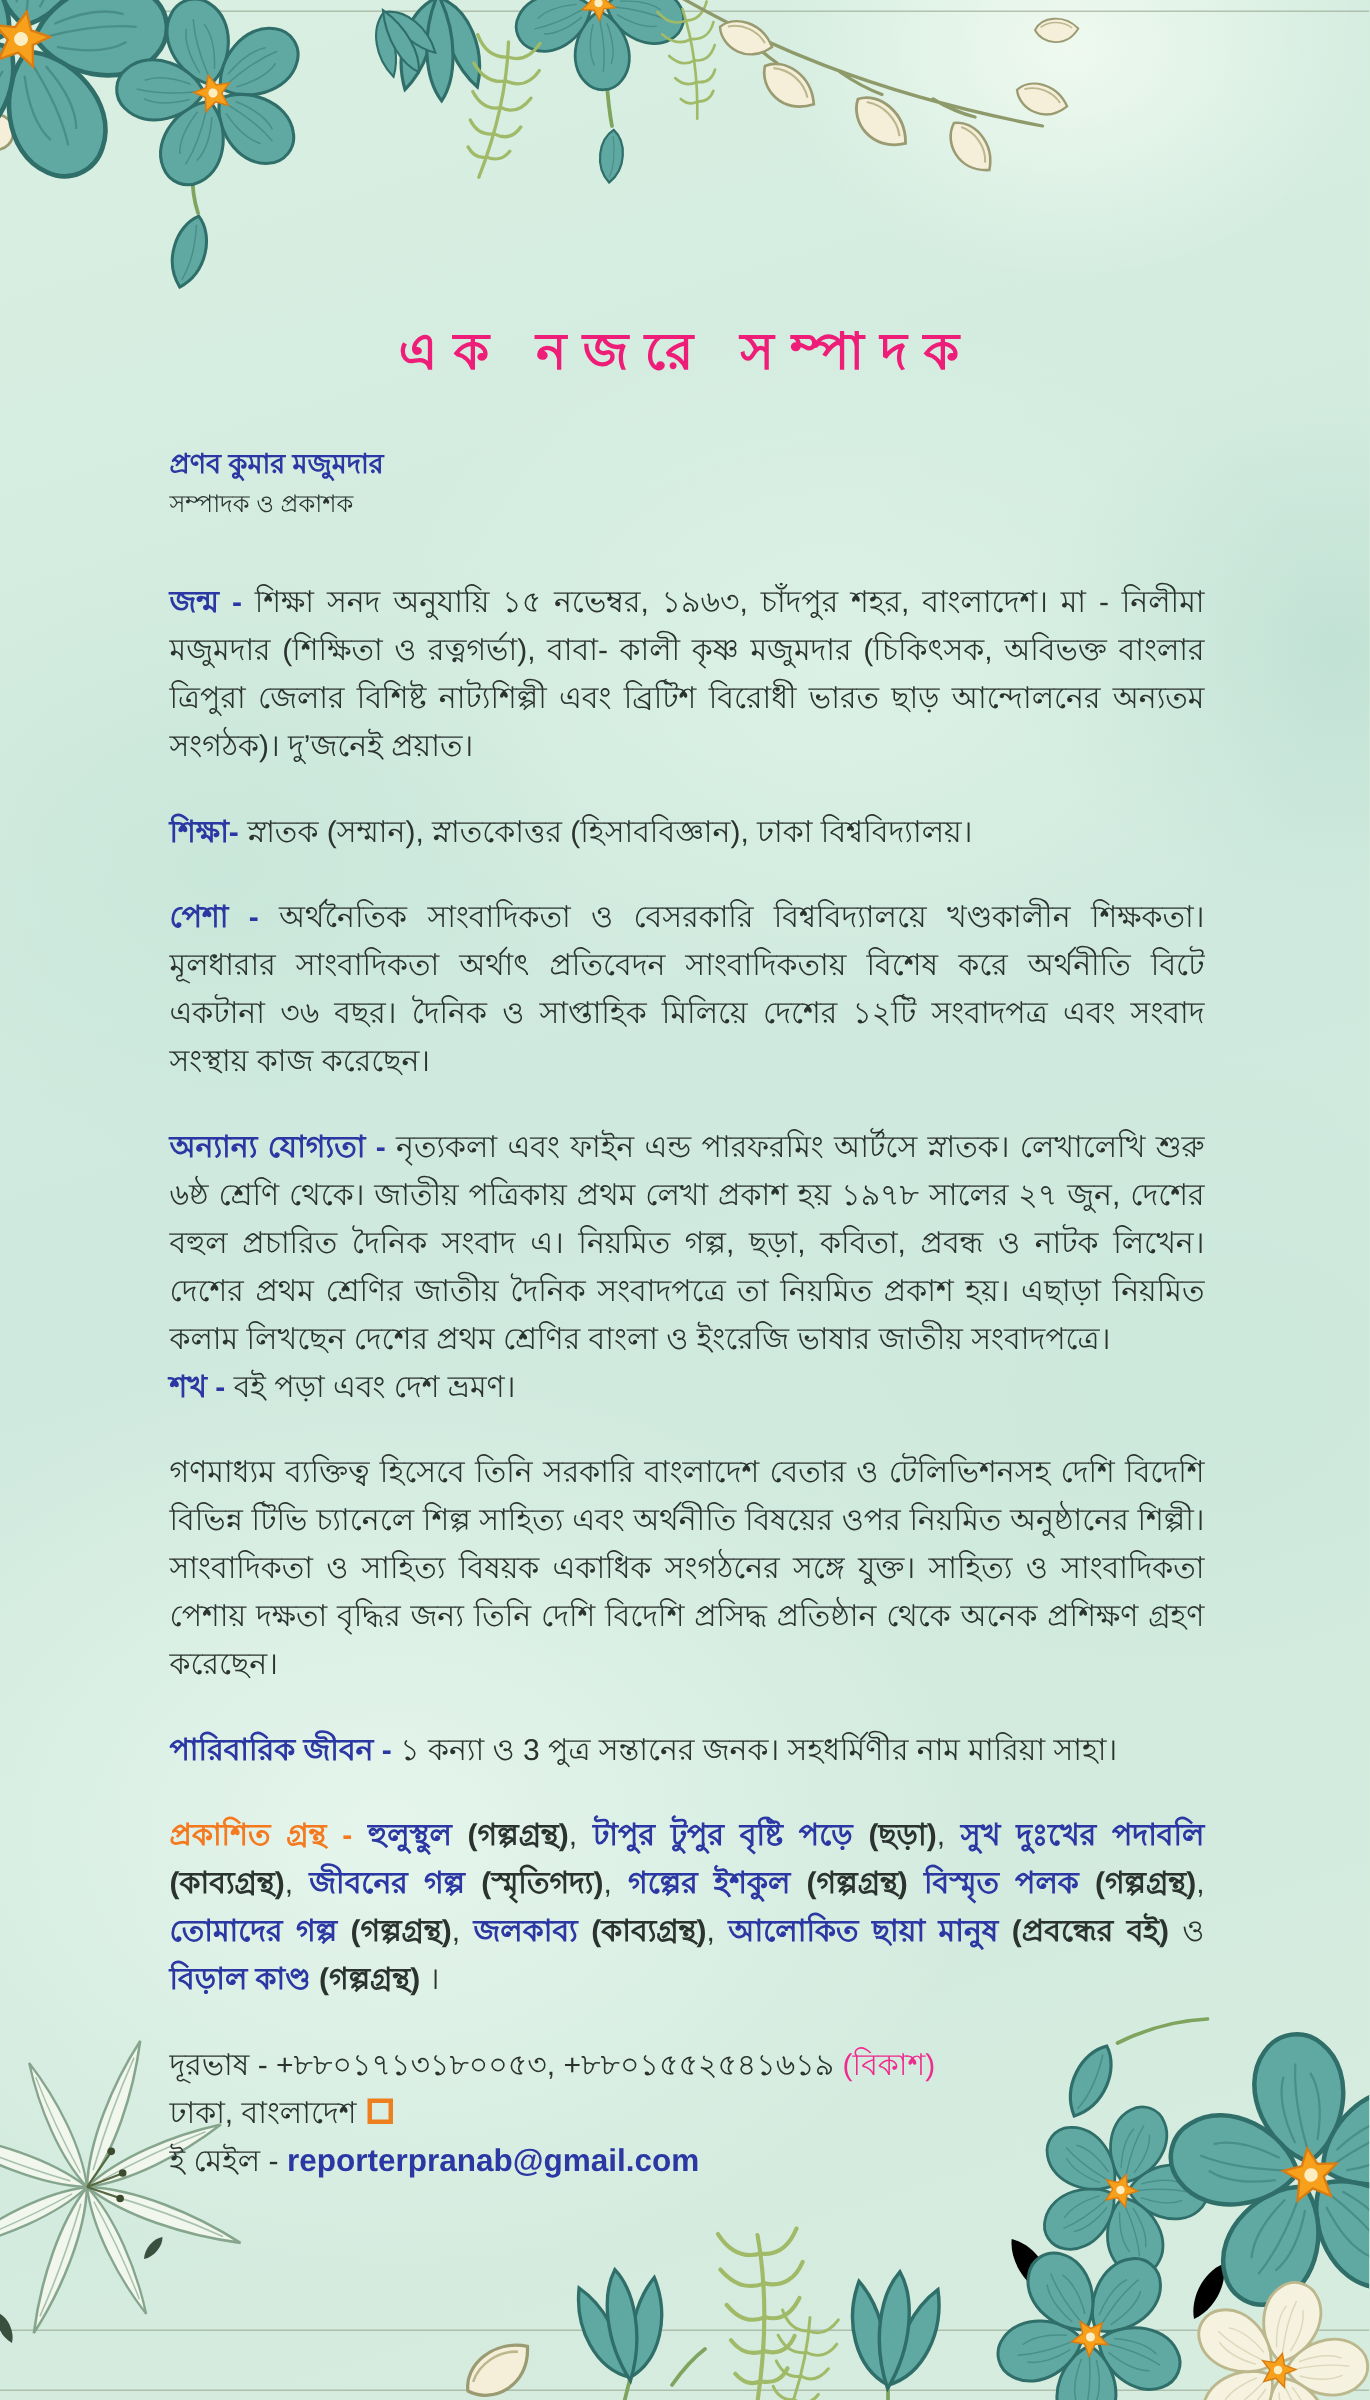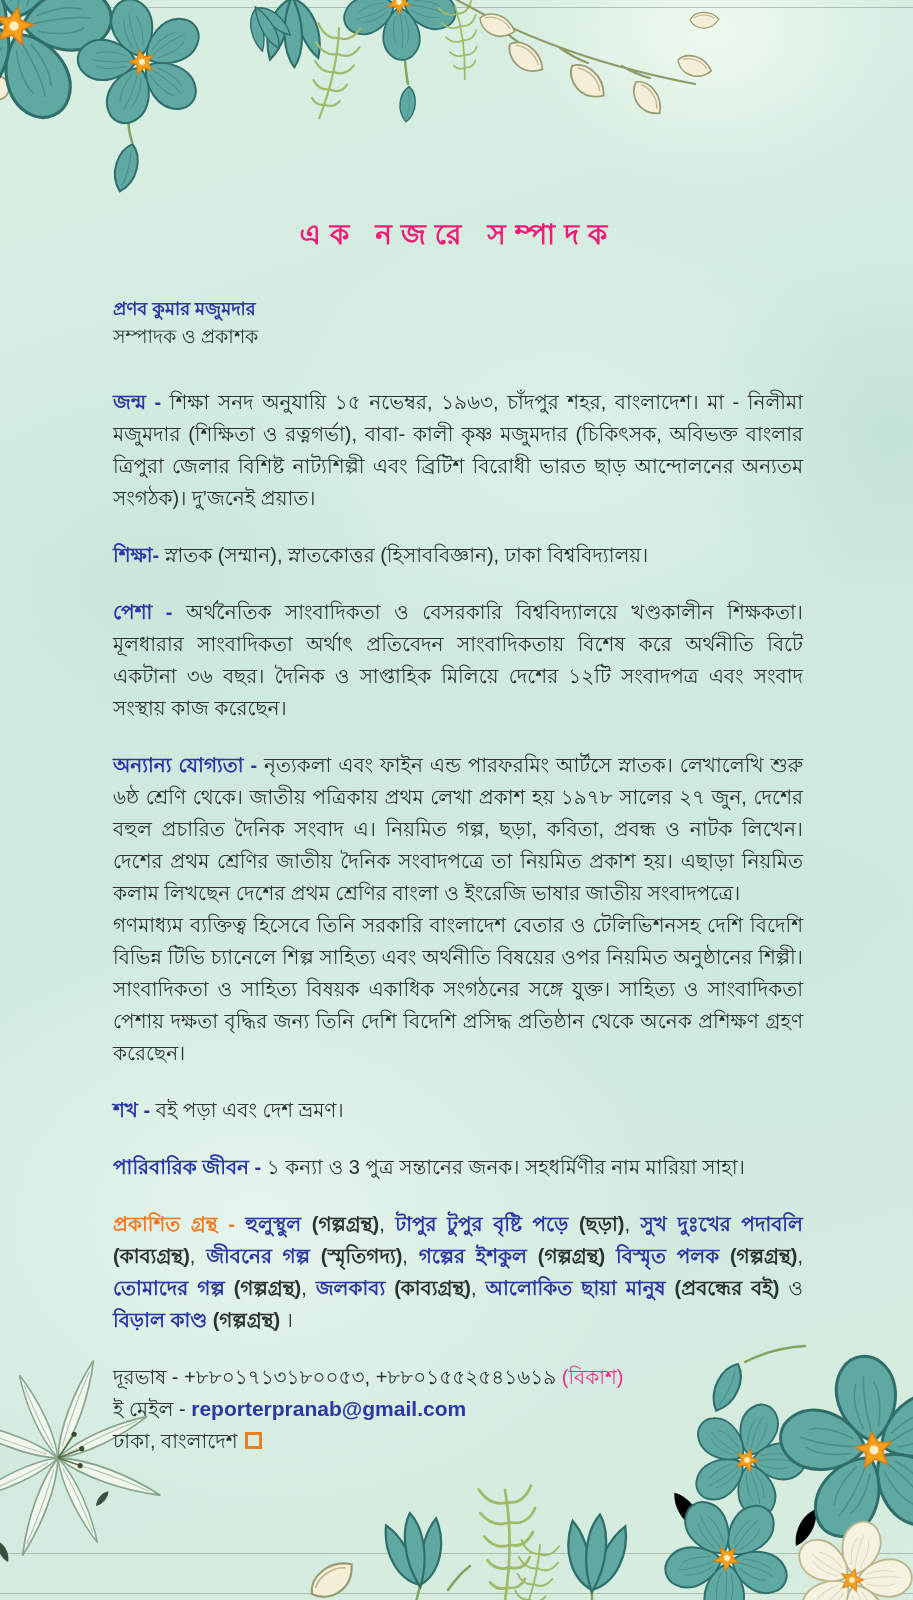--- a/index.html
+++ b/index.html
@@ -42,24 +42,24 @@
   .stam path{stroke:#55683f;stroke-width:1.6;fill:none;}
   .stam circle{fill:#3c4a2e;}
   .dl{fill:var(--lf,#39503f);}
 
   .content{
     position:absolute;left:113px;top:216px;width:690px;
     color:#2b3331;font-size:20px;line-height:32px;text-align:justify;
   }
   .title{
     margin:0 0 40px;text-align:center;font-weight:bold;
-    color:#ee1e78;font-size:28px;line-height:38px;letter-spacing:.32em;
+    color:#ee1e78;font-size:34px;line-height:38px;letter-spacing:.32em;
   }
   .name{color:#2b37a3;font-weight:bold;font-size:18px;line-height:30px;}
-  .role{font-size:19px;line-height:26px;margin:0 0 36px;}
+  .role{font-size:16px;line-height:26px;margin:0 0 36px;}
   p.para{margin:0 0 25px;}
   p.para.tight{margin:0;}
   p.para.after-tight{margin:0 0 25px;}
   .lbl{font-weight:bold;}
   .blue{color:#2b37a3;}
   .orange{color:#f4791f;}
   .red{color:#e02325;font-weight:bold;}
   .pink{color:#ef2c8e;}
   .book-title{color:#2b37a3;font-weight:bold;}
   .genre{font-weight:bold;}
@@ -191,28 +191,28 @@
     <div class="role">সম্পাদক ও প্রকাশক</div>
 
     <p class="para"><span class="lbl blue">জন্ম</span><span class="lbl blue"> - </span><span>শিক্ষা সনদ অনুযায়ি ১৫ নভেম্বর, ১৯৬৩, চাঁদপুর শহর, বাংলাদেশ। মা - নিলীমা মজুমদার (শিক্ষিতা ও রত্নগর্ভা), বাবা- কালী কৃষ্ণ মজুমদার (চিকিৎসক, অবিভক্ত বাংলার ত্রিপুরা জেলার বিশিষ্ট নাট্যশিল্পী এবং ব্রিটিশ বিরোধী ভারত ছাড় আন্দোলনের অন্যতম সংগঠক)। দু’জনেই প্রয়াত।</span></p>
 
     <p class="para"><span class="lbl blue">শিক্ষা</span><span class="lbl blue">- </span><span>স্নাতক (সম্মান), স্নাতকোত্তর (হিসাববিজ্ঞান), ঢাকা বিশ্ববিদ্যালয়।</span></p>
 
     <p class="para"><span class="lbl blue">পেশা</span><span class="lbl blue"> - </span><span>অর্থনৈতিক সাংবাদিকতা ও বেসরকারি বিশ্ববিদ্যালয়ে খণ্ডকালীন শিক্ষকতা। মূলধারার সাংবাদিকতা অর্থাৎ প্রতিবেদন সাংবাদিকতায় বিশেষ করে অর্থনীতি বিটে একটানা ৩৬ বছর। দৈনিক ও সাপ্তাহিক মিলিয়ে দেশের ১২টি সংবাদপত্র এবং সংবাদ সংস্থায় কাজ করেছেন।</span></p>
 
 
     <p class="para tight"><span class="lbl blue">অন্যান্য যোগ্যতা</span><span class="lbl blue"> - </span><span>নৃত্যকলা এবং ফাইন এন্ড পারফরমিং আর্টসে স্নাতক। লেখালেখি শুরু ৬ষ্ঠ শ্রেণি থেকে। জাতীয় পত্রিকায় প্রথম লেখা প্রকাশ হয় ১৯৭৮ সালের ২৭ জুন, দেশের বহুল প্রচারিত দৈনিক সংবাদ এ। নিয়মিত গল্প, ছড়া, কবিতা, প্রবন্ধ ও নাটক লিখেন। দেশের প্রথম শ্রেণির জাতীয় দৈনিক সংবাদপত্রে তা নিয়মিত প্রকাশ হয়। এছাড়া নিয়মিত কলাম লিখছেন দেশের প্রথম শ্রেণির বাংলা ও ইংরেজি ভাষার জাতীয় সংবাদপত্রে।</span></p>
+    <p class="para"><span class="lbl blue">শখ</span><span class="lbl blue"> - </span><span>বই পড়া এবং দেশ ভ্রমণ।</span></p>
+
     <p class="para after-tight"><span>গণমাধ্যম ব্যক্তিত্ব হিসেবে তিনি সরকারি বাংলাদেশ বেতার ও টেলিভিশনসহ দেশি বিদেশি বিভিন্ন টিভি চ্যানেলে শিল্প সাহিত্য এবং অর্থনীতি বিষয়ের ওপর নিয়মিত অনুষ্ঠানের শিল্পী। সাংবাদিকতা ও সাহিত্য বিষয়ক একাধিক সংগঠনের সঙ্গে যুক্ত। সাহিত্য ও সাংবাদিকতা পেশায় দক্ষতা বৃদ্ধির জন্য তিনি দেশি বিদেশি প্রসিদ্ধ প্রতিষ্ঠান থেকে অনেক প্রশিক্ষণ গ্রহণ করেছেন।</span></p>
-
-    <p class="para"><span class="lbl blue">শখ</span><span class="lbl blue"> - </span><span>বই পড়া এবং দেশ ভ্রমণ।</span></p>
 
     <p class="para"><span class="lbl blue">পারিবারিক জীবন</span><span class="lbl blue"> - </span><span>১ কন্যা ও 3 পুত্র সন্তানের জনক। সহধর্মিণীর নাম মারিয়া সাহা।</span></p>
 
     <p class="para"><span class="lbl orange">প্রকাশিত গ্রন্থ</span><span class="lbl orange"> - </span><span><span><span></span><span class="book-title">হুলুস্থুল</span><span class="genre">(গল্পগ্রন্থ)</span></span><span><span>, </span><span class="book-title">টাপুর টুপুর বৃষ্টি পড়ে</span><span class="genre">(ছড়া)</span></span><span><span>, </span><span class="book-title">সুখ দুঃখের পদাবলি</span><span class="genre">(কাব্যগ্রন্থ)</span></span><span><span>, </span><span class="book-title">জীবনের গল্প</span><span class="genre">(স্মৃতিগদ্য)</span></span><span><span>, </span><span class="book-title">গল্পের ইশকুল</span><span class="genre">(গল্পগ্রন্থ)</span></span><span><span> </span><span class="book-title">বিস্মৃত পলক</span><span class="genre">(গল্পগ্রন্থ)</span></span><span><span>, </span><span class="book-title">তোমাদের গল্প</span><span class="genre">(গল্পগ্রন্থ)</span></span><span><span>, </span><span class="book-title">জলকাব্য</span><span class="genre">(কাব্যগ্রন্থ)</span></span><span><span>, </span><span class="book-title">আলোকিত ছায়া মানুষ</span><span class="genre">(প্রবন্ধের বই)</span></span><span><span> ও </span><span class="book-title">বিড়াল কাণ্ড</span><span class="genre">(গল্পগ্রন্থ)</span></span></span><span> ।</span></p>
 
     <div class="contact">
       <div><span>দূরভাষ - </span><span>+৮৮০১৭১৩১৮০০৫৩, +৮৮০১৫৫২৫৪১৬১৯ </span><span class="pink">(বিকাশ)</span></div>
+      <div><span>ঢাকা, বাংলাদেশ</span><span class="square"></span></div>
       <div><span>ই মেইল - </span><span class="email">reporterpranab@gmail.com</span></div>
-      <div><span>ঢাকা, বাংলাদেশ</span><span class="square"></span></div>
     </div>
 
   </main>
 </div>
 
 </body></html>

